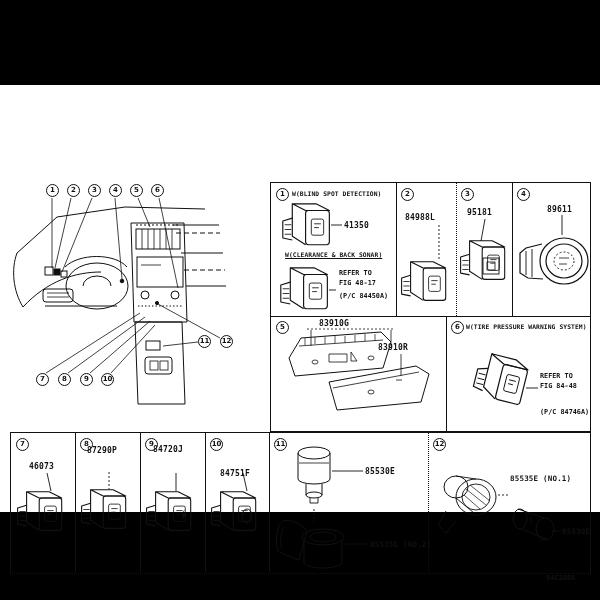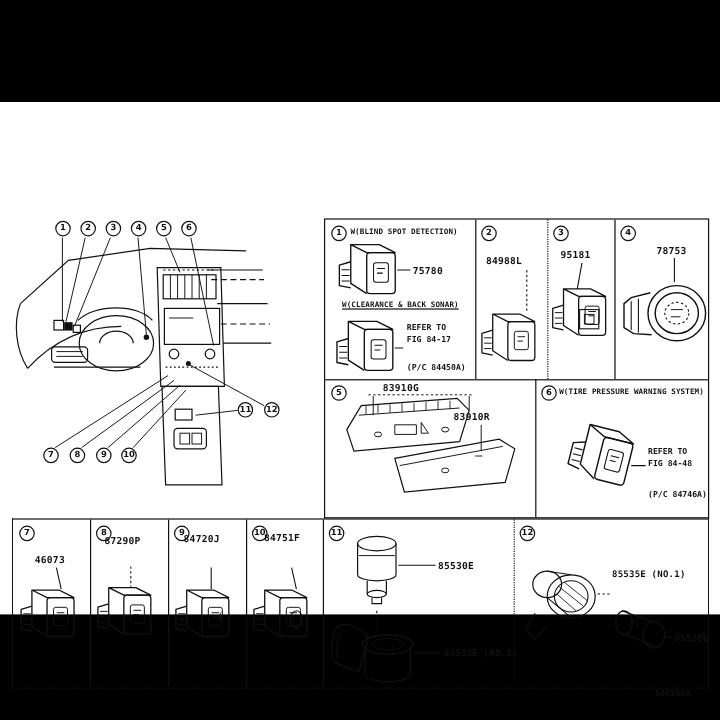--- a/index.html
+++ b/index.html
@@ -112,25 +112,25 @@
 
     <div class="cell" style="left:0;top:0;width:125px;height:133px">
       <span class="num" style="left:5px;top:5px">1</span>
       <span class="hdr" style="left:21px;top:7px">W(BLIND SPOT DETECTION)</span>
       <svg class="abs" style="left:0;top:0" width="125" height="133" viewBox="0 0 125 133">
         <use href="#sw" transform="translate(8,18) scale(0.95)"></use>
         <path d="M60,42 H71" stroke="#111" stroke-width="0.9"></path>
         <use href="#sw" transform="translate(6,82) scale(0.95)"></use>
         <path d="M58,107 H65" stroke="#111" stroke-width="0.9"></path>
       </svg>
-      <span class="part" style="left:73px;top:38px">75780</span>
+      <span class="part" style="left:73px;top:38px">41350</span>
       <span class="hdr u" style="left:14px;top:68px">W(CLEARANCE &amp; BACK SONAR)</span>
       <span class="note" style="left:68px;top:86px">REFER TO</span>
-      <span class="note" style="left:68px;top:96px">FIG 84-17</span>
-      <span class="note" style="left:68px;top:119px">(P/C 84450A)</span>
+      <span class="note" style="left:68px;top:96px">FIG 48-17</span>
+      <span class="note" style="left:68px;top:109px">(P/C 84450A)</span>
     </div>
 
     <div class="cell" style="left:125px;top:0;width:60px;height:133px">
       <span class="num" style="left:5px;top:5px">2</span>
       <svg class="abs" style="left:0;top:0" width="60" height="133" viewBox="0 0 60 133">
         <path d="M43,42 V78" stroke="#111" stroke-width="0.9" stroke-dasharray="2 2"></path>
         <use href="#sw" transform="translate(2,76) scale(0.9)"></use>
       </svg>
       <span class="part" style="left:9px;top:30px">84988L</span>
     </div>
@@ -145,21 +145,21 @@
       </svg>
       <span class="part" style="left:11px;top:25px">95181</span>
     </div>
 
     <div class="cell" style="left:241px;top:0;width:78px;height:133px">
       <span class="num" style="left:5px;top:5px">4</span>
       <svg class="abs" style="left:0;top:0" width="78" height="133" viewBox="0 0 78 133">
         <path d="M50,32 V52" stroke="#111" stroke-width="0.9"></path>
         <use href="#btn" transform="translate(-4,48)"></use>
       </svg>
-      <span class="part" style="left:35px;top:22px">78753</span>
+      <span class="part" style="left:35px;top:22px">89611</span>
     </div>
 
     <div class="cell" style="left:0;top:133px;width:175px;height:115px">
       <span class="num" style="left:5px;top:5px">5</span>
       <svg class="abs" style="left:0;top:0" width="175" height="115" viewBox="0 0 175 115">
         <g fill="none" stroke="#111" stroke-width="1">
           <path d="M36,13 H124" stroke-dasharray="2 2" stroke-width="0.8"></path>
           <path d="M40,14 V30 M120,14 V26" stroke-width="0.8"></path>
           <path d="M18,42 L30,22 L110,16 L120,26 L112,52 L24,60 Z"></path>
           <path d="M28,30 L112,24" stroke-width="0.8"></path>
@@ -226,21 +226,21 @@
       <span class="part" style="left:13px;top:12px">84720J</span>
     </div>
 
     <div class="cell" style="left:194px;top:0;width:64px;height:139px">
       <span class="num" style="left:5px;top:5px">10</span>
       <svg class="abs" style="left:0;top:0" width="64" height="139" viewBox="0 0 64 139">
         <path d="M38,40 L42,58" stroke="#111" stroke-width="0.9"></path>
         <use href="#sw" transform="translate(3,56) scale(0.9)"></use>
         <ellipse cx="42" cy="83" rx="5" ry="7" fill="none" stroke="#111" stroke-width="0.9"></ellipse>
       </svg>
-      <span class="part" style="left:15px;top:11px">84751F</span>
+      <span class="part" style="left:15px;top:36px">84751F</span>
     </div>
 
     <div class="cell" style="left:258px;top:0;width:159px;height:139px">
       <span class="num" style="left:5px;top:5px">11</span>
       <svg class="abs" style="left:0;top:0" width="159" height="139" viewBox="0 0 159 139">
         <g fill="none" stroke="#111" stroke-width="1">
           <ellipse cx="45" cy="20" rx="16" ry="6"></ellipse>
           <path d="M29,20 V46 M61,20 V46"></path>
           <path d="M29,46 a16,5 0 0 0 32,0"></path>
           <path d="M30,30 H60" stroke-width="0.8"></path>

